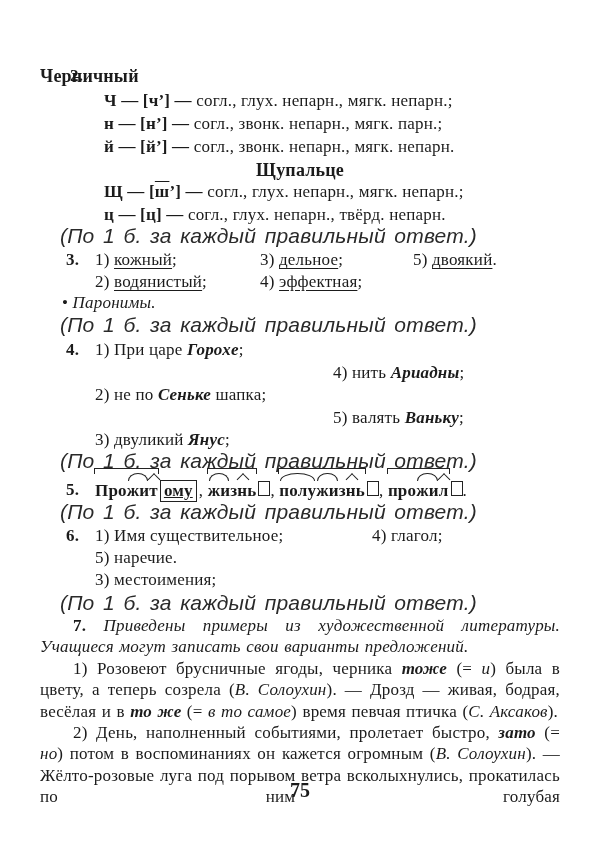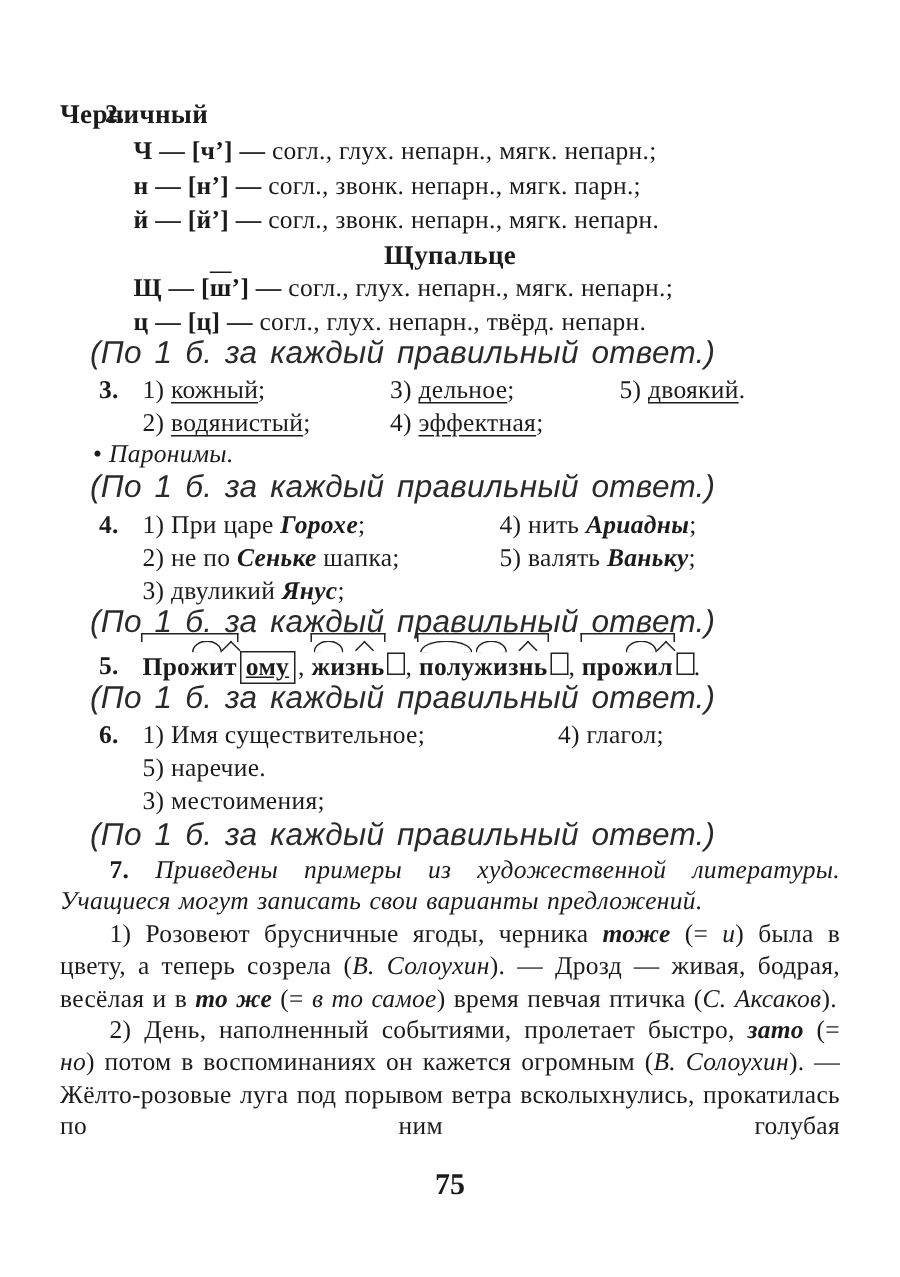--- a/index.html
+++ b/index.html
@@ -7,33 +7,33 @@
          font-family:"Liberation Serif",serif;color:#1b1b1b;overflow:hidden;}
   .content{position:absolute;left:40px;top:66px;width:520px;letter-spacing:0.2px;font-size:17px;}
 
   
   .thead{position:relative;line-height:20px;}
   .thead .hnum{position:absolute;left:30px;top:0;font-weight:bold;}
   .thead .htitle{display:block;font-weight:bold;font-size:18px;}
   .subhead{text-align:center;font-weight:bold;font-size:18px;line-height:20px;margin-top:2px;}
 
   
-  .phon{margin-left:49px;line-height:23px;margin-top:3px;}
+  .phon{margin-left:64px;line-height:23px;margin-top:3px;}
   .phon div{white-space:nowrap;}
 
   
   .note{font-family:"Liberation Sans",sans-serif;font-style:italic;font-size:21px;
         line-height:19px;margin-left:20px;color:#2a2a2a;word-spacing:2.5px;white-space:nowrap;}
 
   
   .trow{display:flex;line-height:22px;}
   .tnum{flex:none;margin-left:26px;width:29px;font-weight:bold;}
   .cell{flex:none;white-space:nowrap;}
   .c3a{width:165px;} .c3b{width:153px;} .c3c{flex:1;}
-  .c4a{width:238px;} .c4b{flex:1;}
+  .c4a{width:238px;} .c4b{flex:1;margin-top:23px;}
   .c6a{width:277px;} .c6b{flex:1;}
 
   .paronimy{margin-left:22px;line-height:20px;}
 
   
   .s-n{} .s-b{font-weight:bold;} .s-i{font-style:italic;}
   .s-bi{font-weight:bold;font-style:italic;}
   .s-u{text-decoration:underline;text-decoration-thickness:1.2px;text-underline-offset:2.5px;}
   .s-bo{font-weight:bold;text-decoration:overline;text-decoration-thickness:1.2px;}
 

